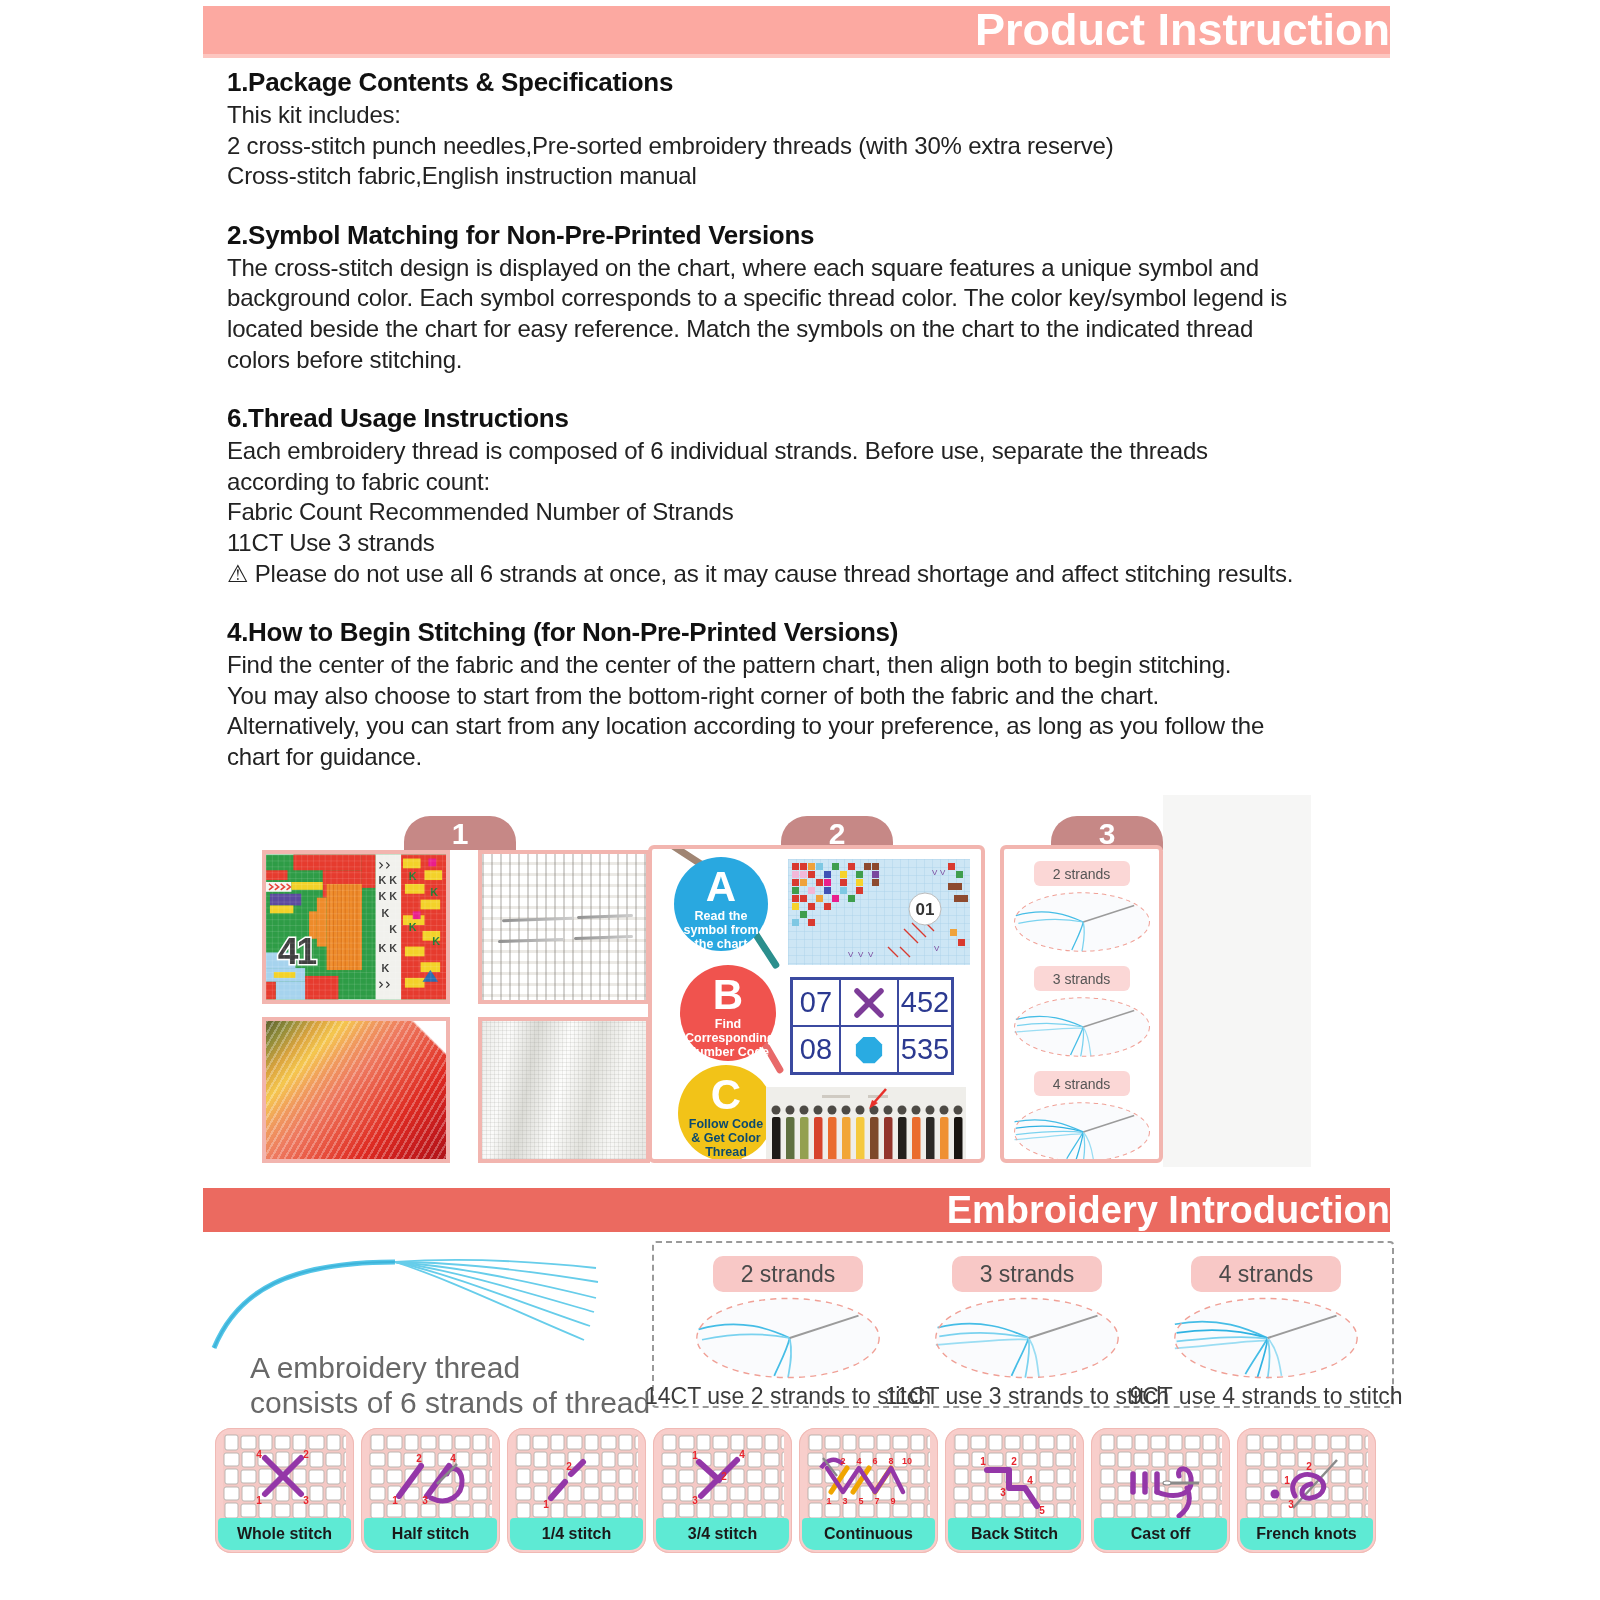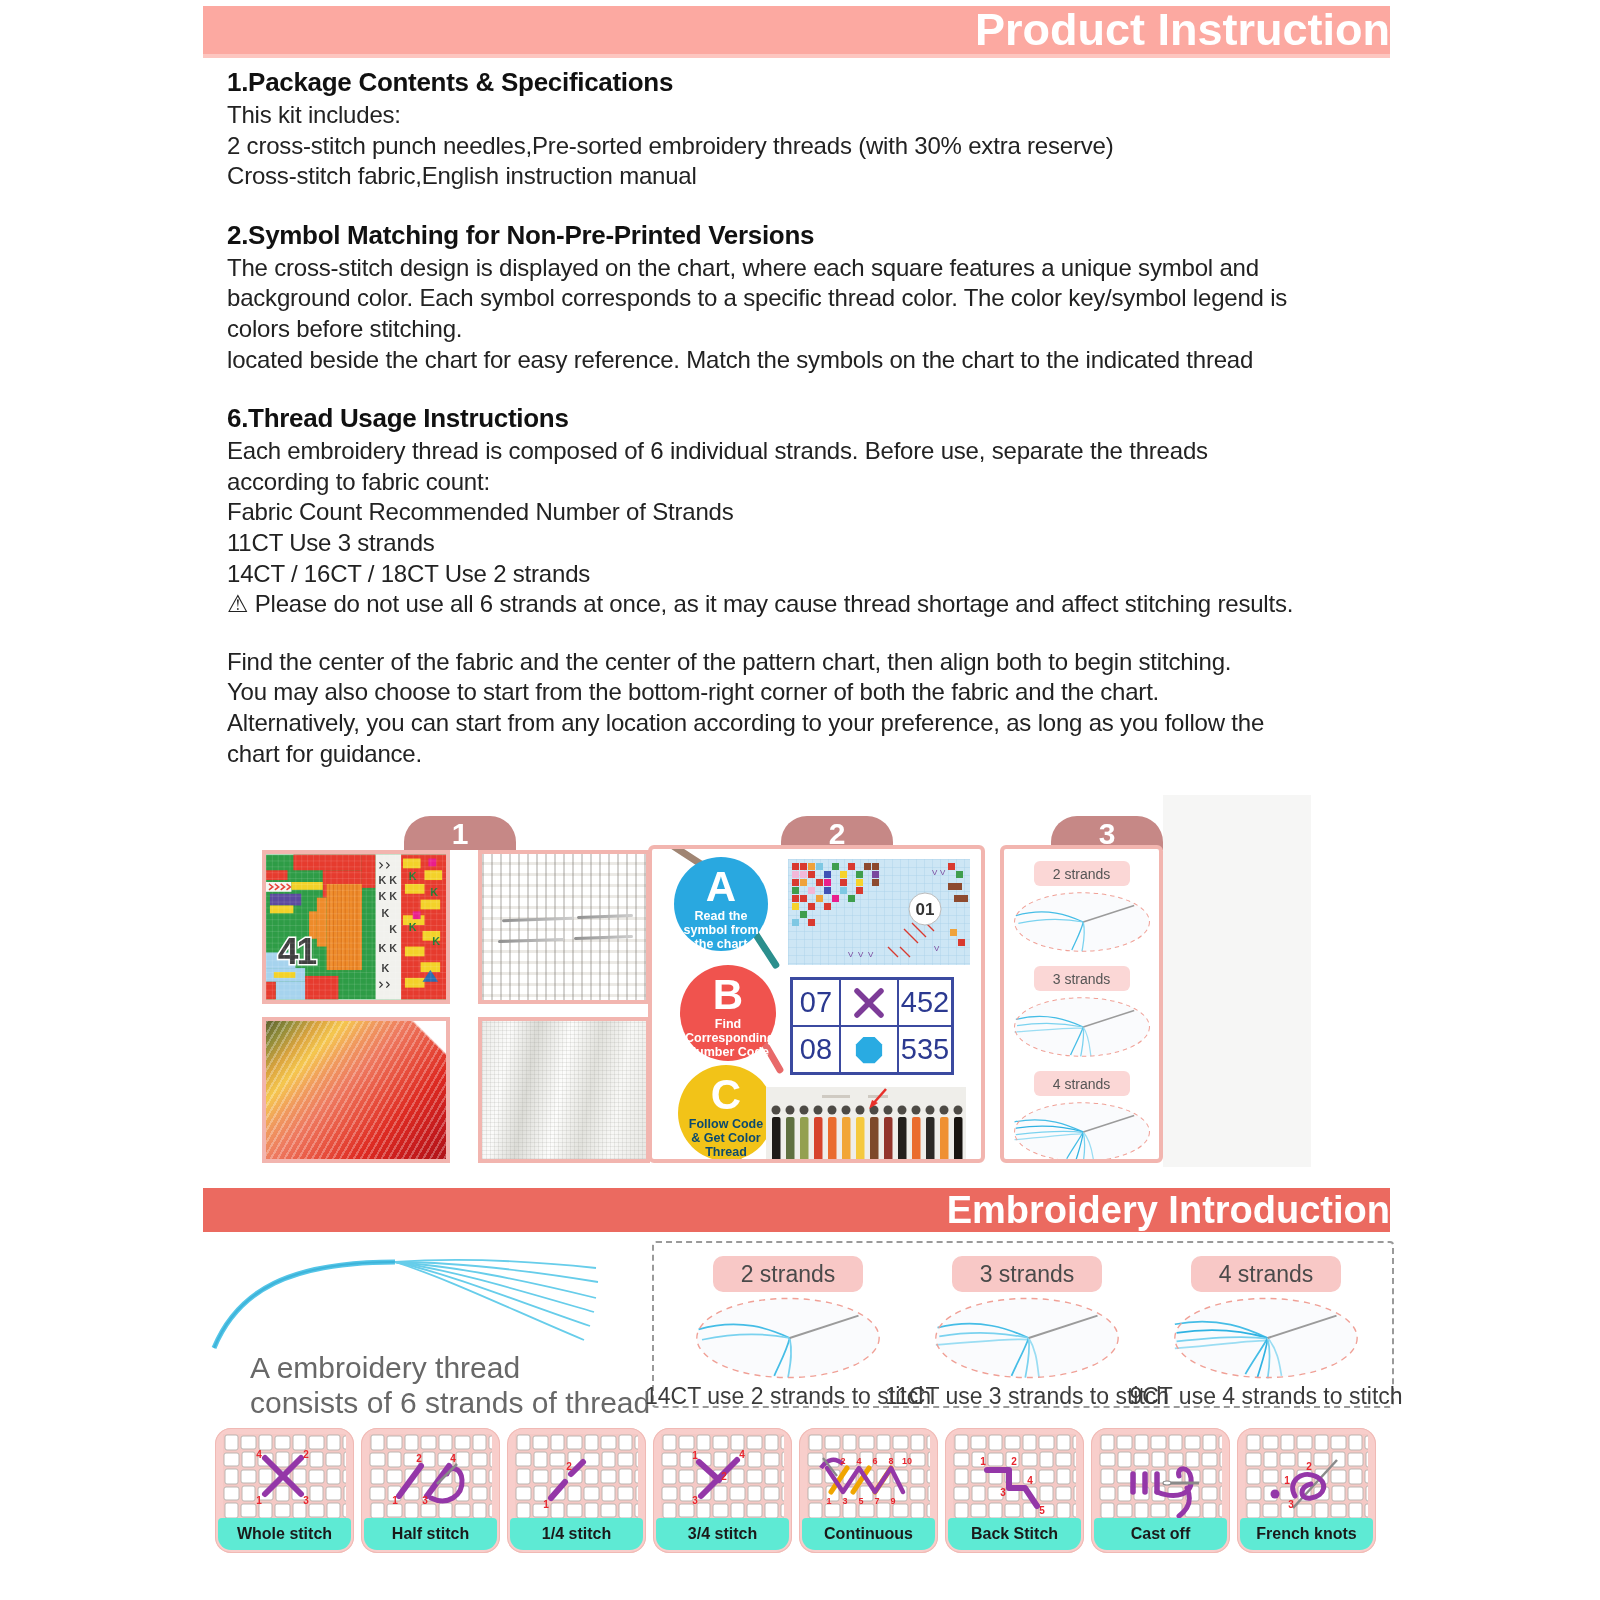--- a/index.html
+++ b/index.html
@@ -155,33 +155,33 @@
     <div class="sec">
       <div class="h">1.Package Contents &amp; Specifications</div>
       <div class="line">This kit includes:</div>
       <div class="line">2 cross-stitch punch needles,Pre-sorted embroidery threads (with 30% extra reserve)</div>
       <div class="line">Cross-stitch fabric,English instruction manual</div>
     </div>
     <div class="sec">
       <div class="h">2.Symbol Matching for Non-Pre-Printed Versions</div>
       <div class="line">The cross-stitch design is displayed on the chart, where each square features a unique symbol and</div>
       <div class="line">background color. Each symbol corresponds to a specific thread color. The color key/symbol legend is</div>
+      <div class="line">located beside the chart for easy reference. Match the symbols on the chart to the indicated thread</div>
       <div class="line">colors before stitching.</div>
-      <div class="line">located beside the chart for easy reference. Match the symbols on the chart to the indicated thread</div>
     </div>
     <div class="sec">
       <div class="h">6.Thread Usage Instructions</div>
       <div class="line">Each embroidery thread is composed of 6 individual strands. Before use, separate the threads</div>
       <div class="line">according to fabric count:</div>
       <div class="line">Fabric Count Recommended Number of Strands</div>
       <div class="line">11CT Use 3 strands</div>
-      <div class="line">14CT / 16CT / 18CT Use 2 strands</div>
       <div class="line">⚠ Please do not use all 6 strands at once, as it may cause thread shortage and affect stitching results.</div>
     </div>
     <div class="sec">
+      <div class="h">4.How to Begin Stitching (for Non-Pre-Printed Versions)</div>
       <div class="line">Find the center of the fabric and the center of the pattern chart, then align both to begin stitching.</div>
       <div class="line">You may also choose to start from the bottom-right corner of both the fabric and the chart.</div>
       <div class="line">Alternatively, you can start from any location according to your preference, as long as you follow the</div>
       <div class="line">chart for guidance.</div>
     </div>
   </div>
 
   <div class="panels">
     <div class="backdrop"></div>
     <div class="tab t1">1</div>

